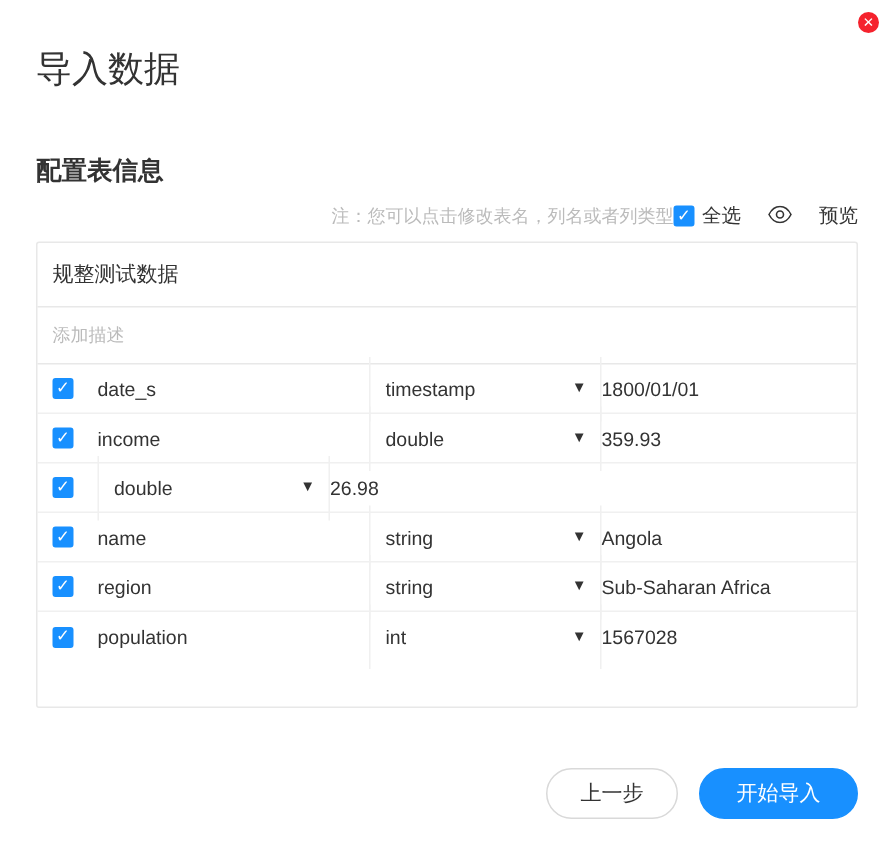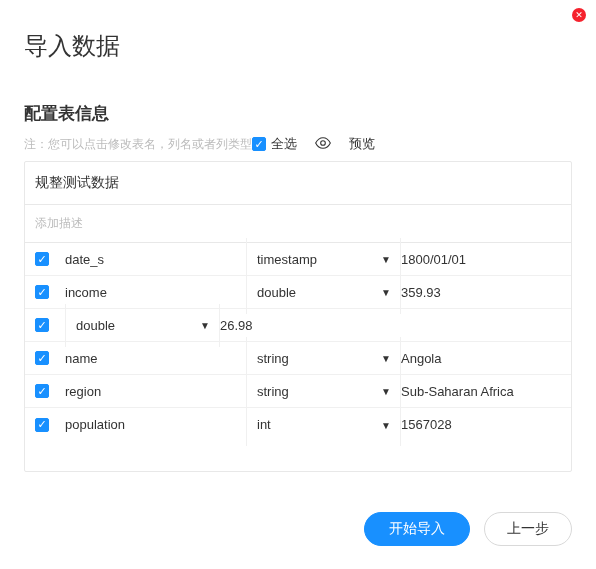--- a/index.html
+++ b/index.html
@@ -37,21 +37,21 @@
     margin-bottom: 40px;
   }
   .section-title {
     font-size: 17px;
     color: #333;
     margin-bottom: 10px;
   }
   .hint-row {
     display: flex;
     align-items: center;
-    justify-content: flex-start;
+    justify-content: flex-end;
     margin-bottom: 8px;
   }
   .hint {
     font-size: 12px;
     color: #bbb;
   }
   .actions {
     display: flex;
     align-items: center;
     gap: 18px;
@@ -263,17 +263,17 @@
           </div>
           <div class="col-name">population</div>
           <div class="col-type"><select class="type-select"><option>int</option></select><span class="caret">▼</span></div>
           <div class="col-val">1567028</div>
         </div>
       </div>
     <div class="table-pad"></div>
   </div>
 
   <div class="footer">
+    <button class="btn">上一步</button>
     <button class="btn btn-primary">开始导入</button>
-    <button class="btn">上一步</button>
   </div>
 
 </div>
 
 </body></html>

